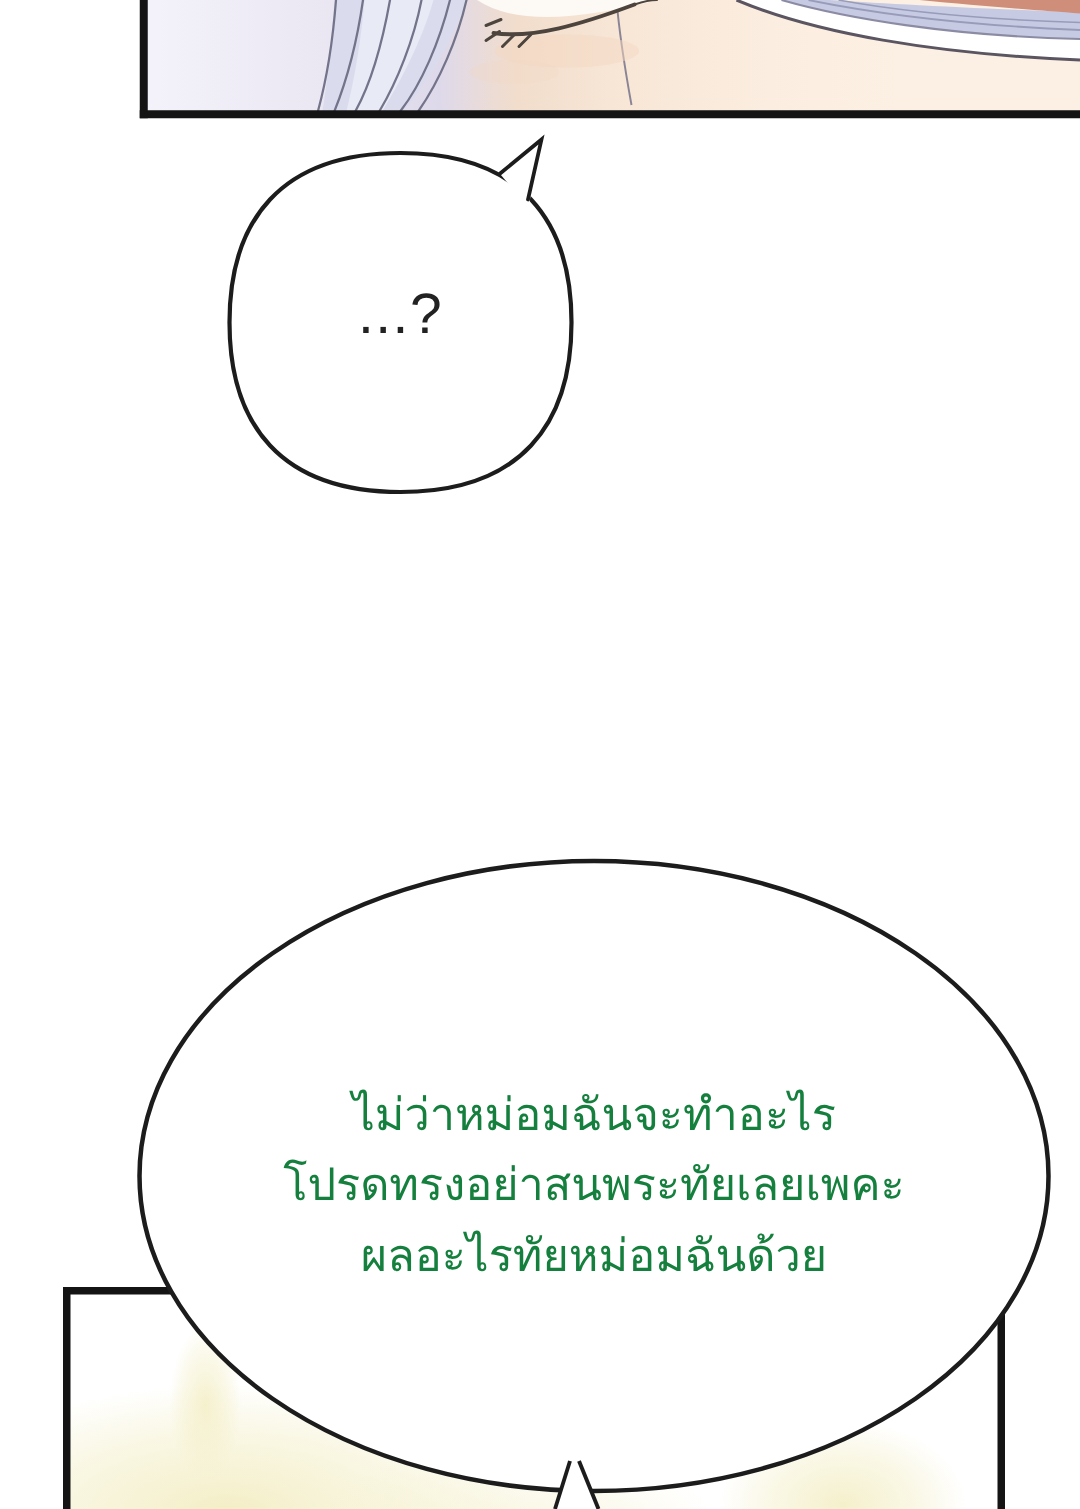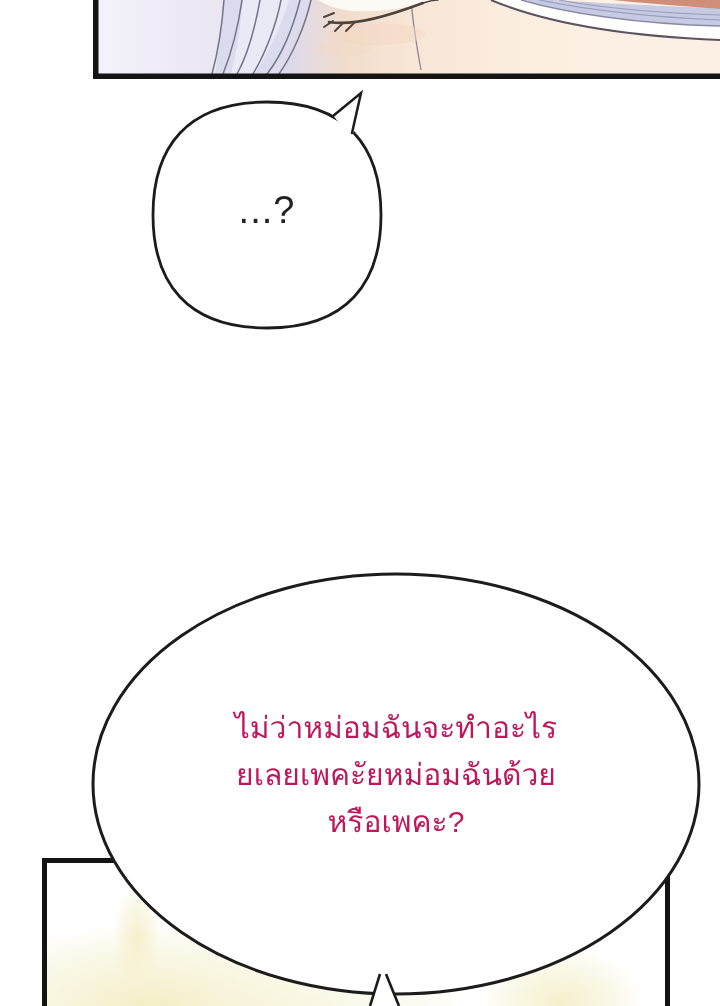--- a/index.html
+++ b/index.html
@@ -13,23 +13,23 @@
   .abs{position:absolute;}
   .small-bubble-text{
     position:absolute;
     left:167px;top:184px;width:200px;height:52px;
     line-height:52px;text-align:center;
     font-size:38px;letter-spacing:1px;color:#222222;
     font-family:"Liberation Sans","DejaVu Sans",sans-serif;
   }
   .large-bubble-text{
     position:absolute;
-    left:96px;top:704px;width:600px;
+    left:96px;top:720px;width:600px;
     text-align:center;
-    font-size:30px;line-height:47px;color:#be185d;
+    font-size:30px;line-height:47px;color:#15803d;
     font-family:"Liberation Sans","DejaVu Sans",sans-serif;
   }
   .large-bubble-text div{white-space:nowrap;}
   svg{display:block;}
 </style>
 </head>
 <body>
 
 <div class="page">
 
@@ -132,17 +132,17 @@
 
       <polygon points="330,112 364,90 352,138" fill="#ffffff"></polygon>
       <path d="M333,116 L361,93 L352,133" fill="none" stroke="#1c1c1c" stroke-width="2.5" stroke-linecap="round" stroke-linejoin="miter"></path>
     </g>
   </svg>
 
   <div class="small-bubble-text">...?</div>
 
   <div class="large-bubble-text">
     <div>ไม่ว่าหม่อมฉันจะทำอะไร</div>
-    <div>ยเลยเพคะัยหม่อมฉันด้วย</div>
-    <div>หรือเพคะ?</div>
+    <div>โปรดทรงอย่าสนพระทัยเลยเพคะ</div>
+    <div>ผลอะไรทัยหม่อมฉันด้วย</div>
   </div>
 
 </div>
 
 </body></html>

